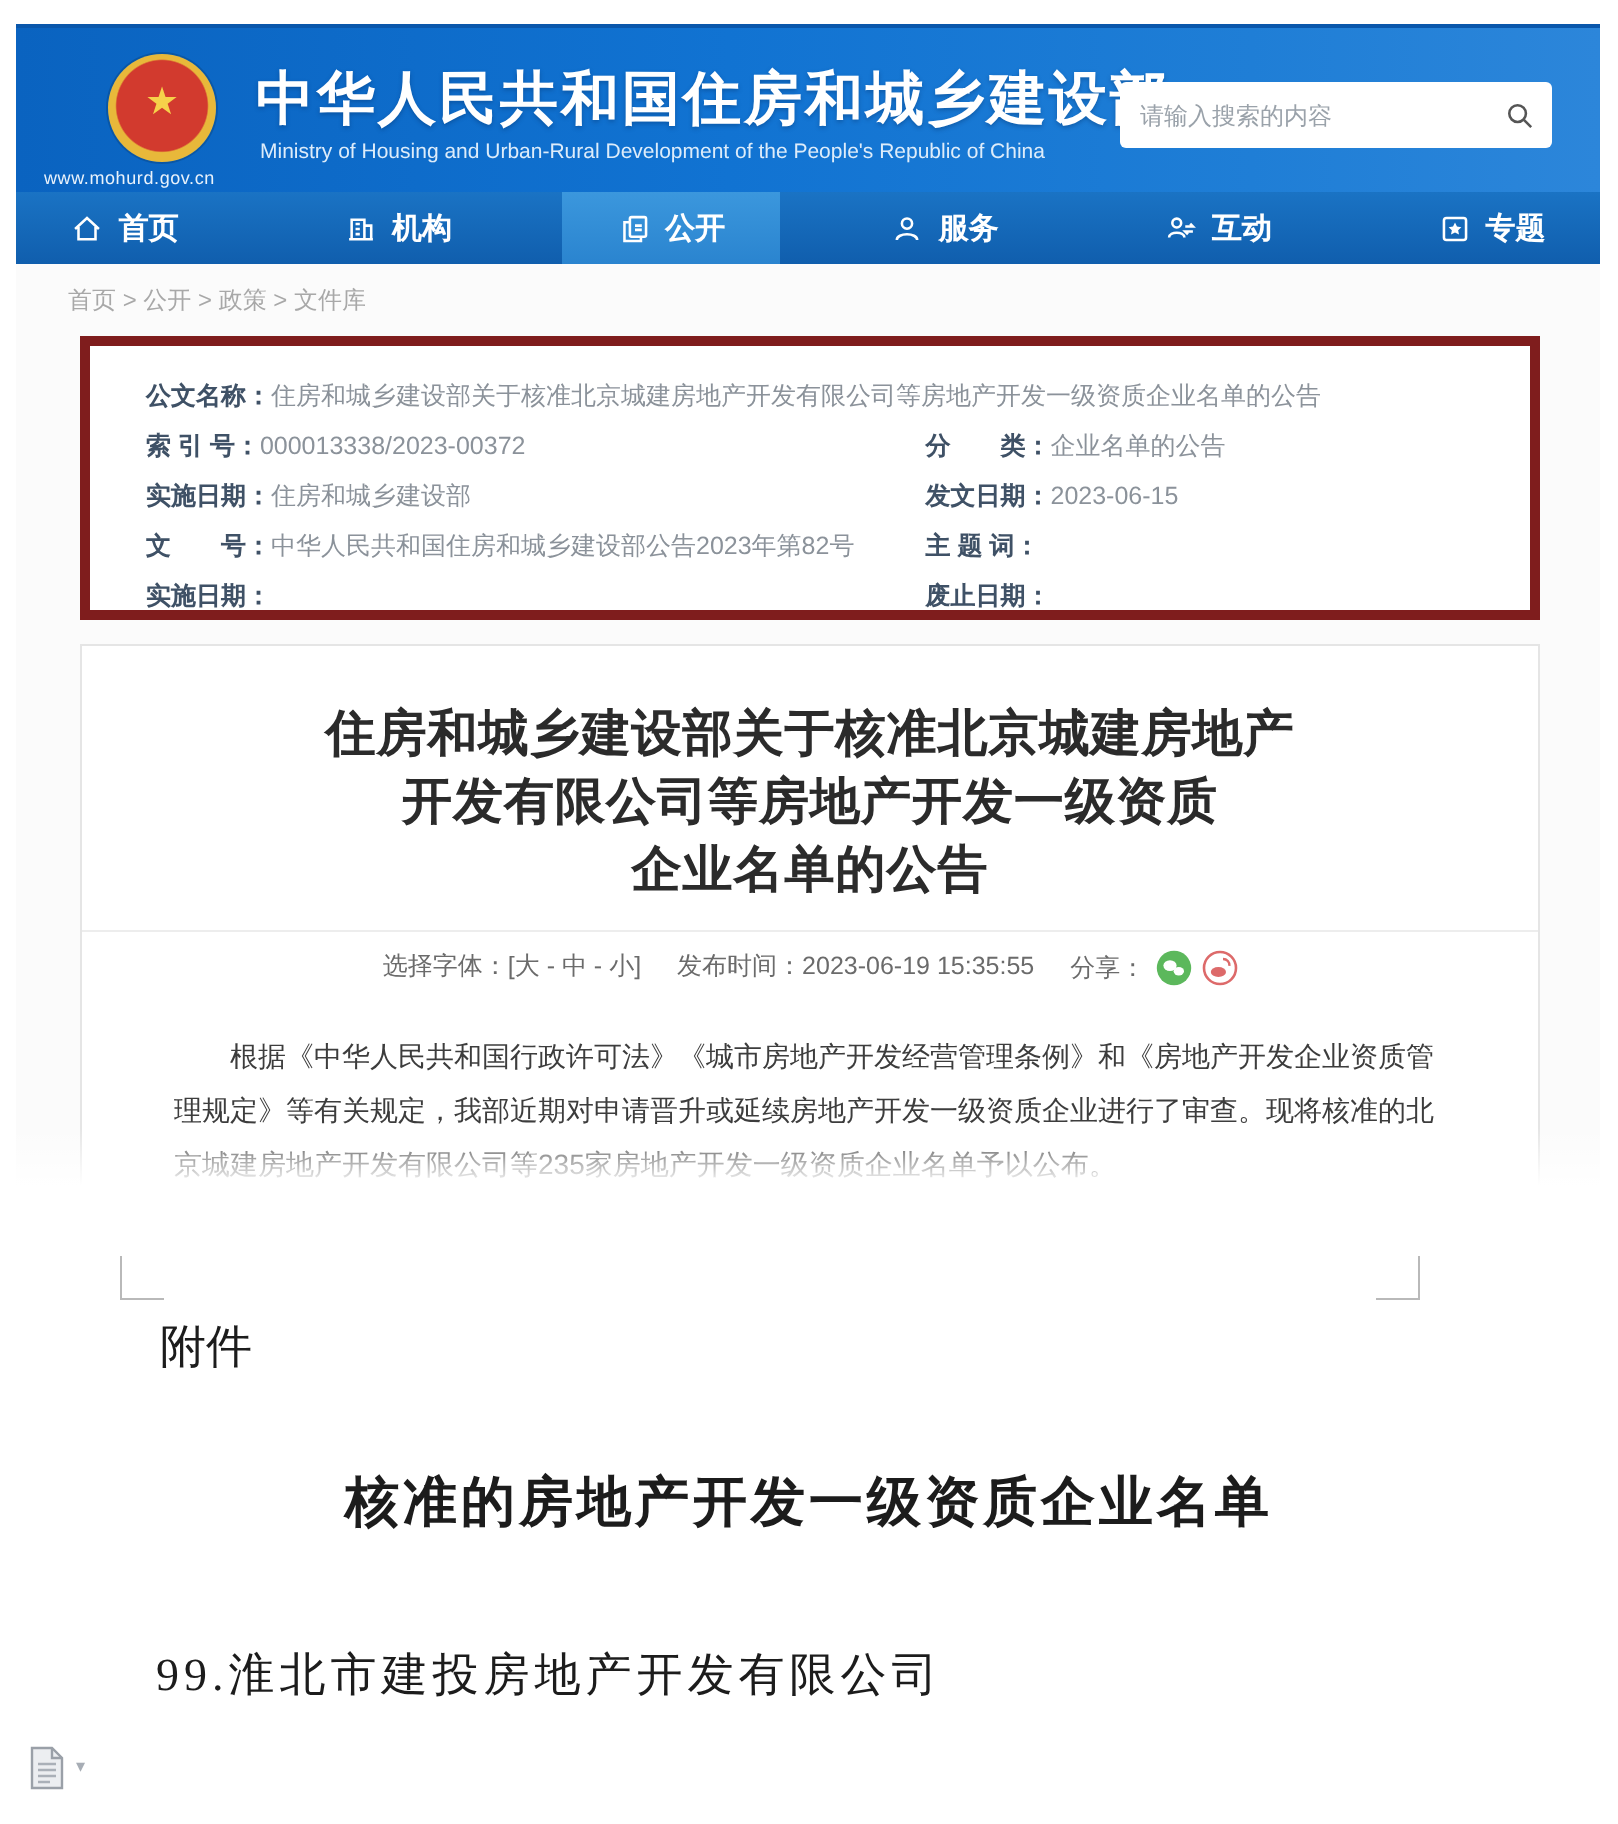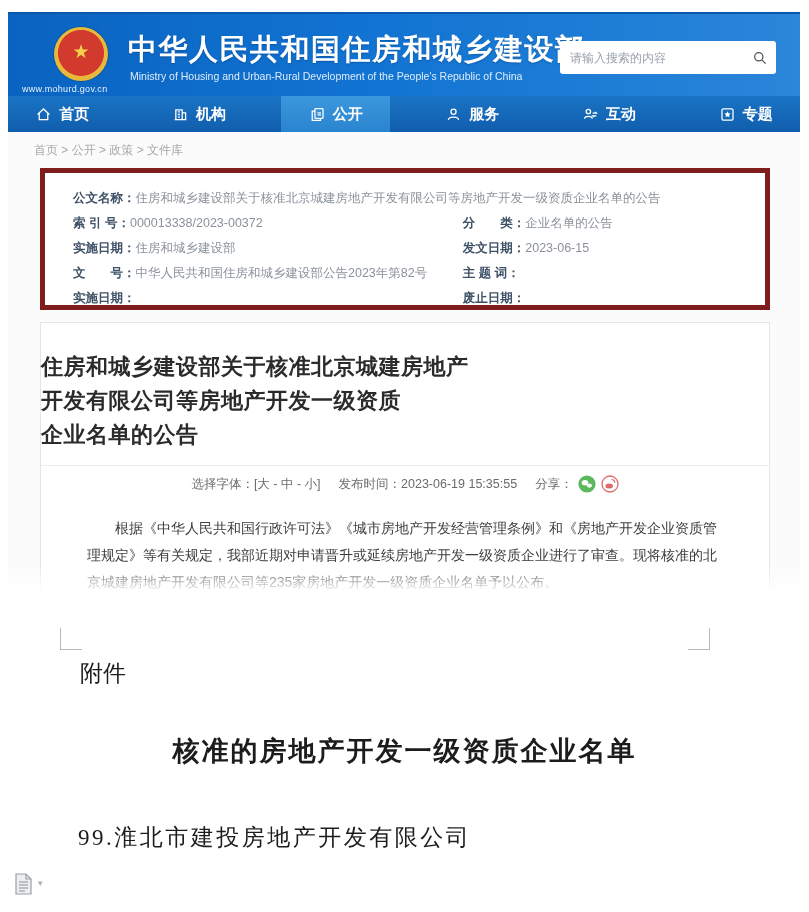--- a/index.html
+++ b/index.html
@@ -61,24 +61,24 @@
   .info-label { color:#3f5166; font-weight:700; }
   .info-value { color:#8b929a; }
   .info-grid { display:flex; }
   .col-left { flex:0 0 58%; }
   .col-right { flex:1; }
 
   .article-card {
     position:absolute; top:190px; left:32px; right:30px; height:278px;
     background:#fff; border:1px solid #e5e5e5; border-bottom:none; padding-top:27px;
   }
-  .article-title { font-size:22px; font-weight:700; color:#2b2b2b; line-height:34px; letter-spacing:.5px; }
+  .article-title { text-align:center; font-size:25px; font-weight:700; color:#2b2b2b; line-height:34px; letter-spacing:.5px; }
   .article-sep { border-top:1px solid #ededed; margin-top:13px; }
   .article-meta {
-    display:flex; justify-content:center; align-items:center; gap:18px;
+    display:flex; justify-content:center; align-items:flex-start; gap:18px;
     margin-top:9px; font-size:12.5px; color:#6b6b6b;
   }
   .share-wrap { display:flex; align-items:center; gap:5px; }
   .share-ic { width:18px; height:18px; cursor:pointer; }
   .article-body { margin:22px 46px 0; font-size:14px; line-height:27px; color:#3d3d3d; text-indent:2em; }
   .article-closing { margin:8px 46px 0; font-size:14px; line-height:27px; color:#3d3d3d; text-indent:2em; }
   .ghost-line {
     margin:10px 46px 0; height:13px; width:470px; opacity:.26; filter:blur(1px);
     background:repeating-linear-gradient(90deg,#8d8d8d 0 12px, rgba(0,0,0,0) 12px 17px,
       #8d8d8d 17px 34px, rgba(0,0,0,0) 34px 39px);

